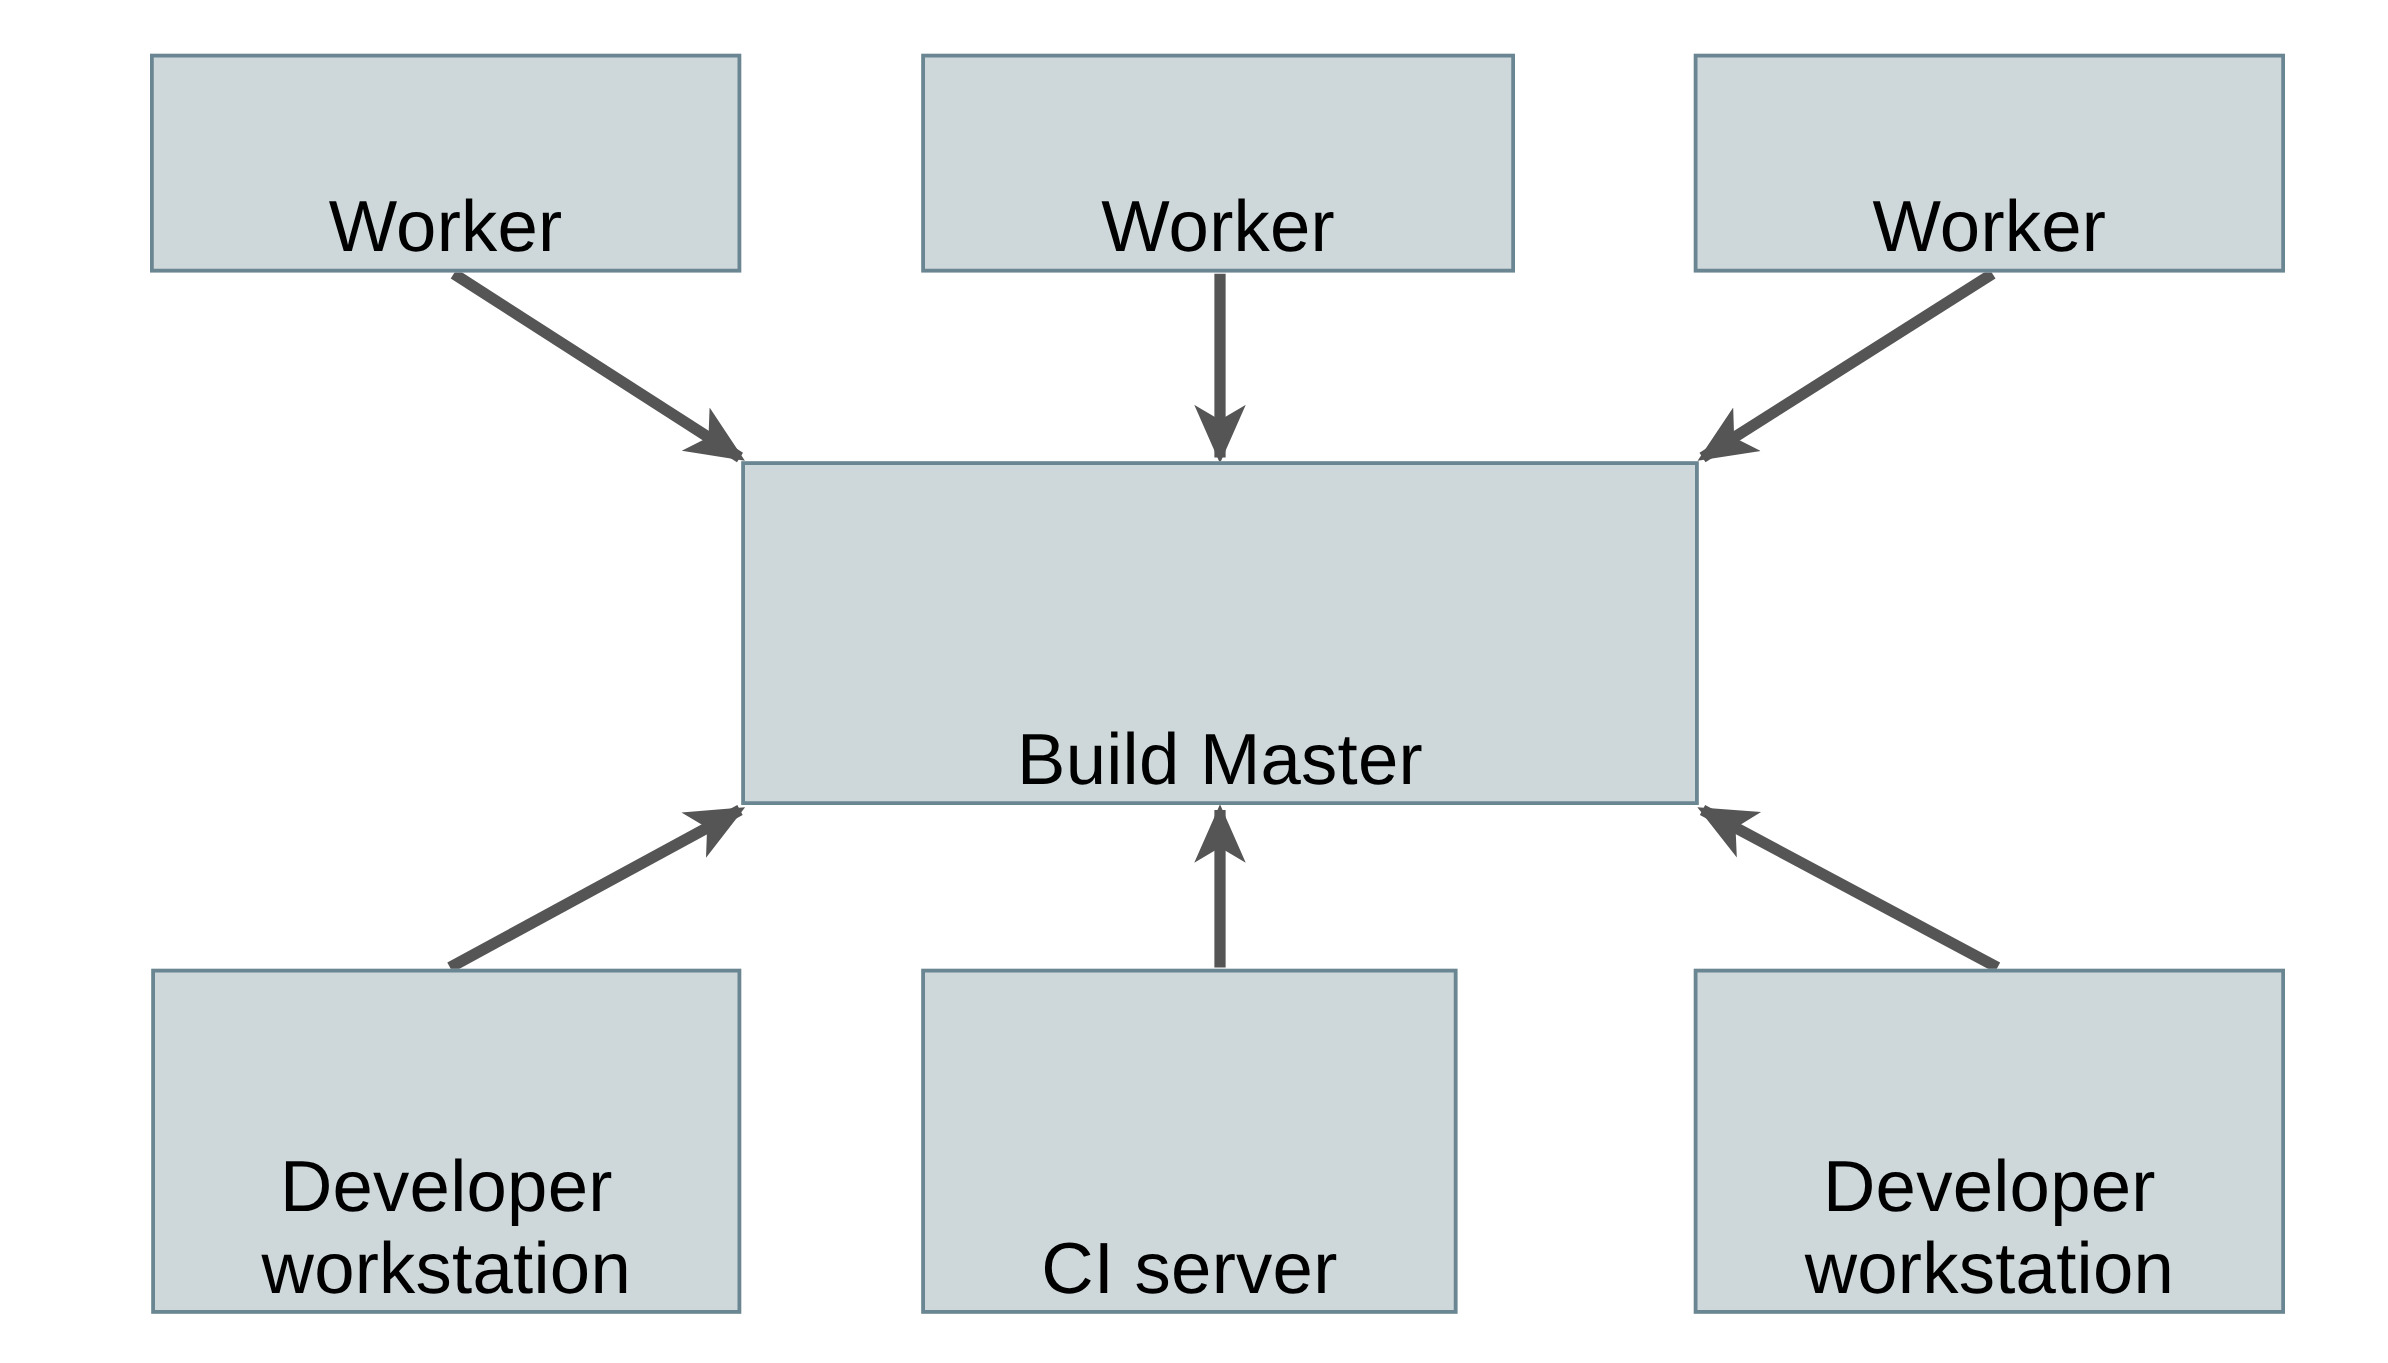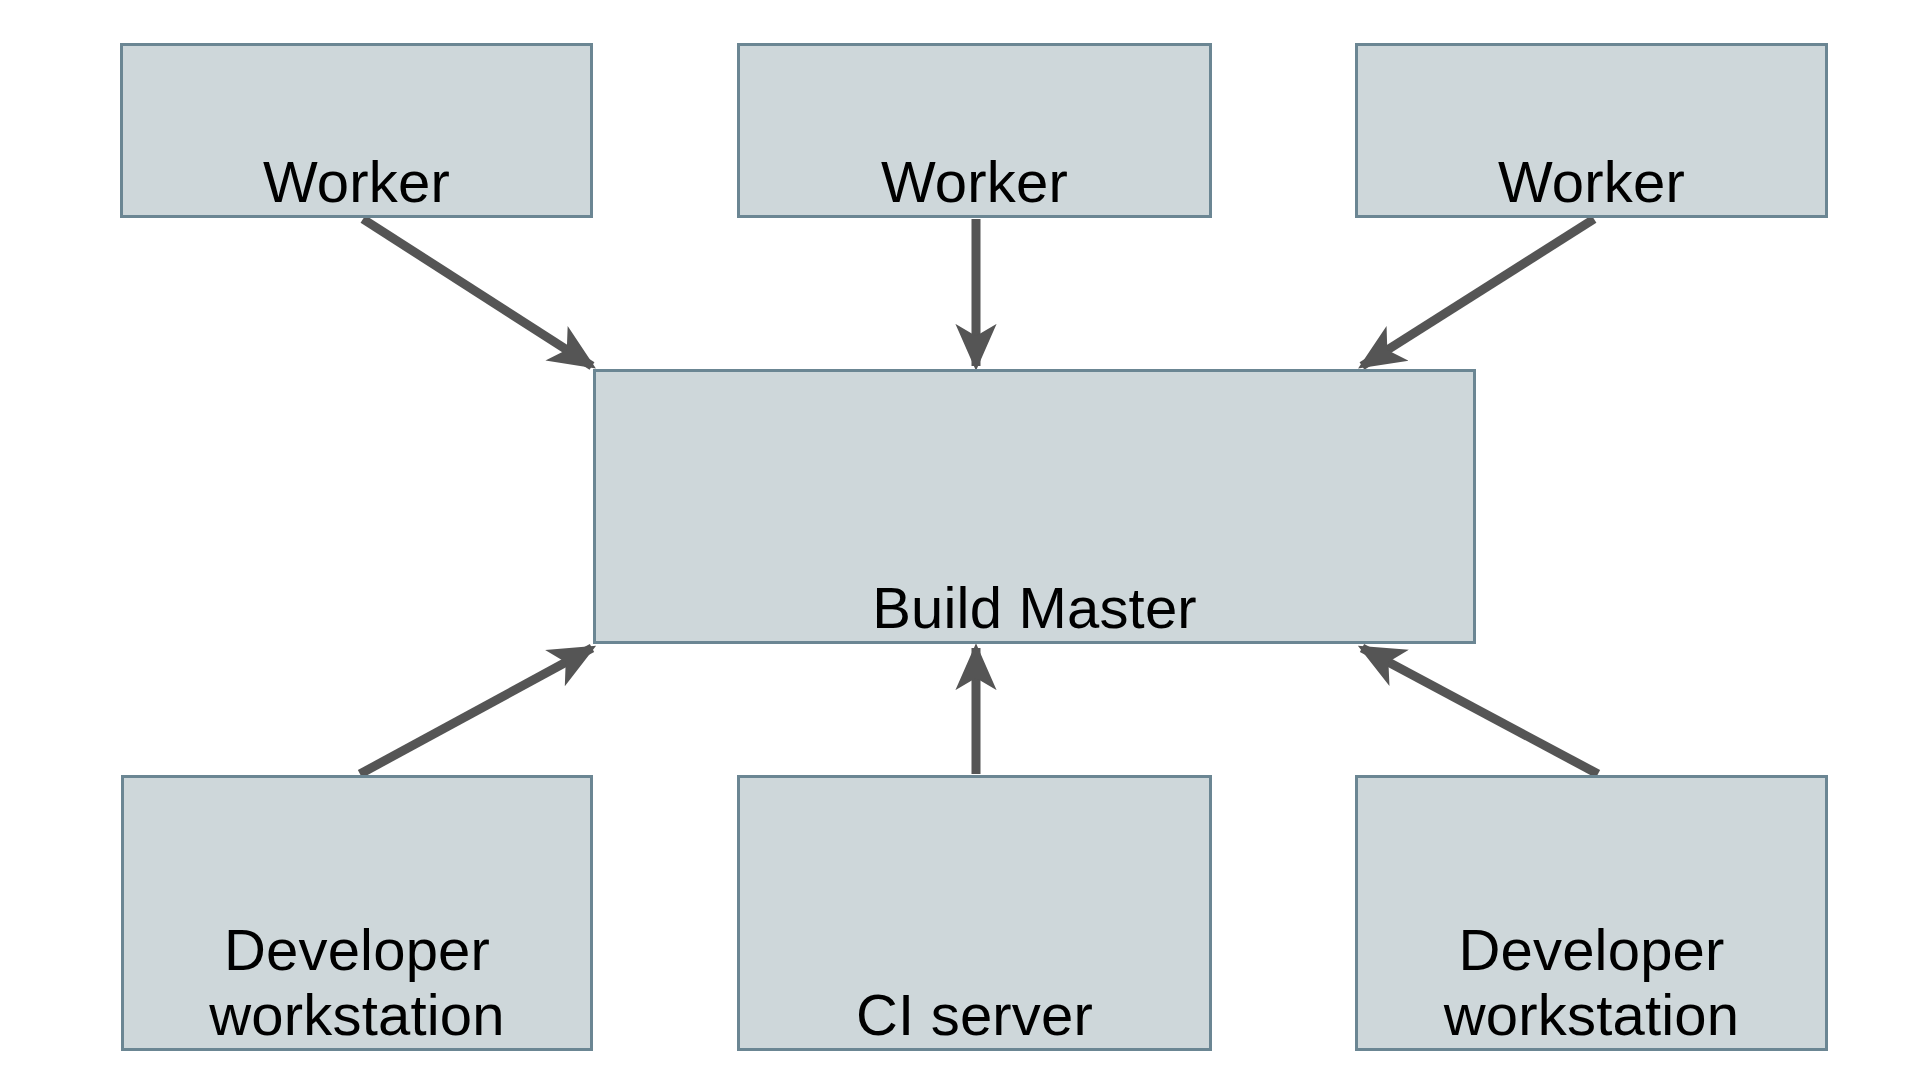--- a/index.html
+++ b/index.html
@@ -44,24 +44,24 @@
   .node-label {
     display: block;
     white-space: pre-line;
     padding: 0 10px;
   }
   
   #node-worker-1 { left: 120px; top: 43px;  width: 473px; height: 175px; font-size: 58px; }
   #node-worker-2 { left: 737px; top: 43px;  width: 475px; height: 175px; font-size: 58px; }
   #node-worker-3 { left: 1355px; top: 43px; width: 473px; height: 175px; font-size: 58px; }
   
-  #node-build-master { left: 593px; top: 369px; width: 883px; height: 275px; font-size: 58px; }
+  #node-build-master { left: 593px; top: 369px; width: 766px; height: 275px; font-size: 58px; }
   
   #node-dev-workstation-left  { left: 121px;  top: 775px; width: 472px; height: 276px; font-size: 58px; }
-  #node-ci-server             { left: 737px;  top: 775px; width: 475px; height: 276px; font-size: 58px; }
+  #node-ci-server             { left: 737px;  top: 775px; width: 429px; height: 276px; font-size: 58px; }
   #node-dev-workstation-right { left: 1355px; top: 775px; width: 473px; height: 276px; font-size: 58px; }
 </style>
 </head>
 <body>
 
 <div id="diagram-canvas">
 
   <svg id="edge-layer" viewBox="0 0 1910 1090" width="1910" height="1090" xmlns="http://www.w3.org/2000/svg">
     <defs>
       <marker id="arrowhead" viewBox="0 0 10 10" refX="9" refY="5" markerWidth="5.2" markerHeight="5.2" orient="auto-start-reverse">

